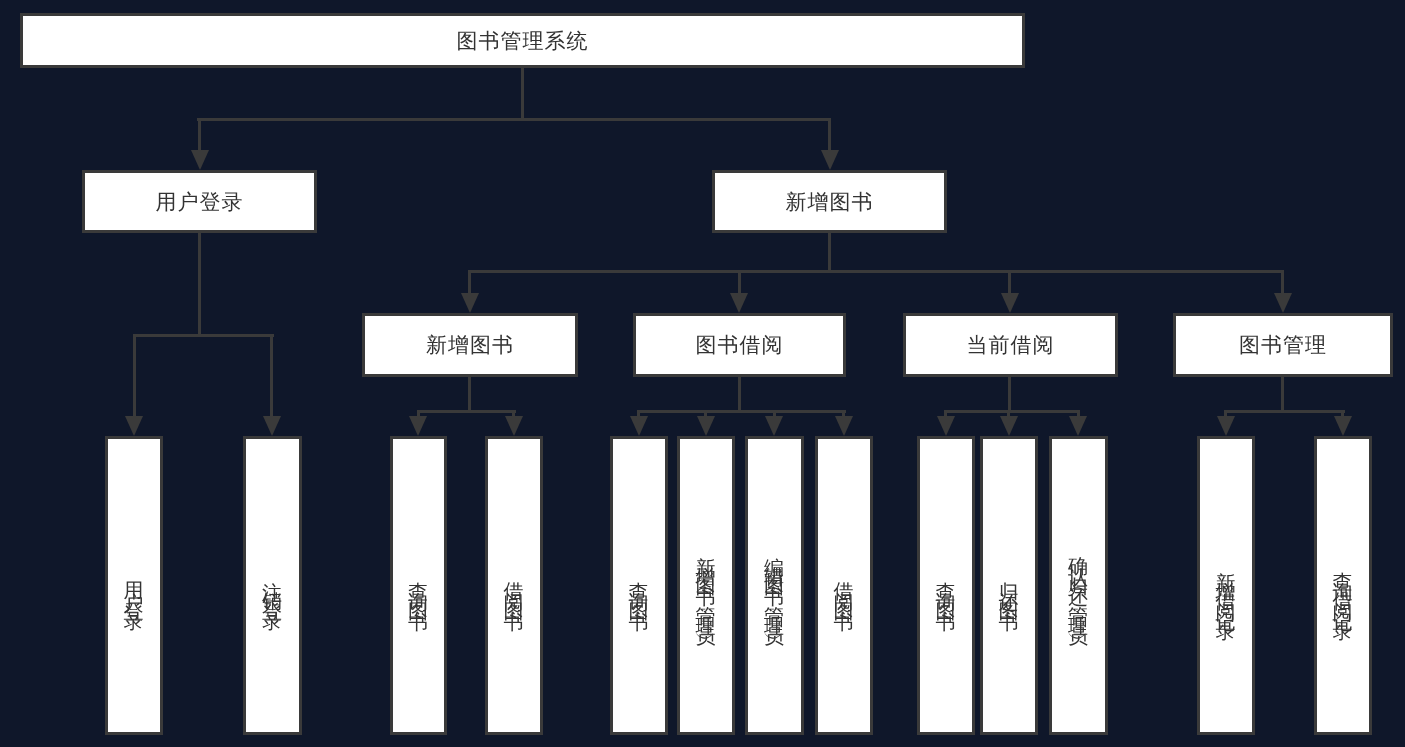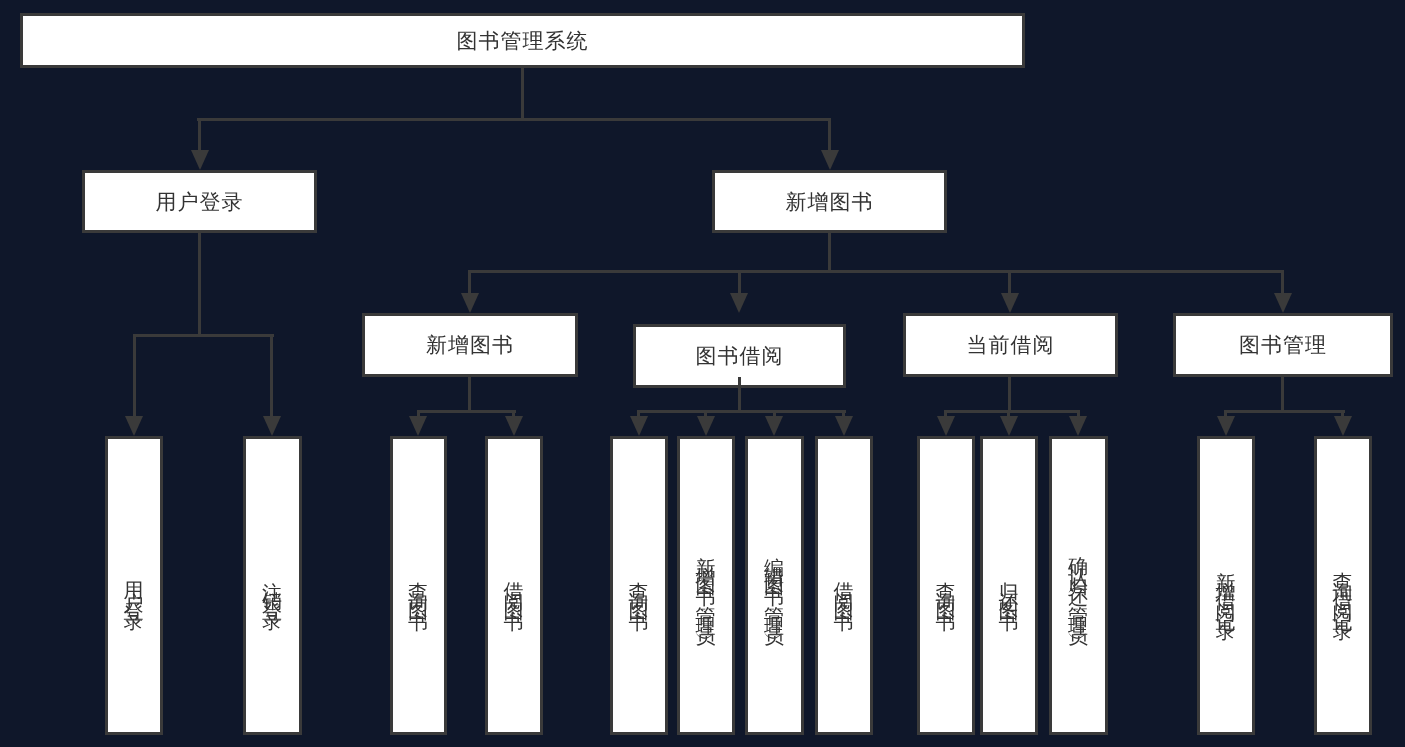--- a/index.html
+++ b/index.html
@@ -59,21 +59,21 @@
   <div class="vline" style="left:468px; top:270px; height:25px;"></div>
   <div class="arrow" style="left:461px; top:293px;"></div>
   <div class="vline" style="left:738px; top:270px; height:25px;"></div>
   <div class="arrow" style="left:730px; top:293px;"></div>
   <div class="vline" style="left:1008px; top:270px; height:25px;"></div>
   <div class="arrow" style="left:1001px; top:293px;"></div>
   <div class="vline" style="left:1281px; top:270px; height:25px;"></div>
   <div class="arrow" style="left:1274px; top:293px;"></div>
 
   <div class="node h-node" style="left:362px; top:313px; width:216px; height:64px;">新增图书</div>
-  <div class="node h-node" style="left:633px; top:324px; width:213px; height:64px;">图书借阅</div>
+  <div class="node h-node" style="left:633px; top:313px; width:213px; height:64px;">图书借阅</div>
   <div class="node h-node" style="left:903px; top:313px; width:215px; height:64px;">当前借阅</div>
   <div class="node h-node" style="left:1173px; top:313px; width:220px; height:64px;">图书管理</div>
 
   <div class="vline" style="left:468px; top:377px; height:35px;"></div>
   <div class="hline" style="left:417px; top:410px; width:99px;"></div>
   <div class="vline" style="left:417px; top:410px; height:8px;"></div>
   <div class="arrow" style="left:409px; top:416px;"></div>
   <div class="vline" style="left:512px; top:410px; height:8px;"></div>
   <div class="arrow" style="left:505px; top:416px;"></div>
 

